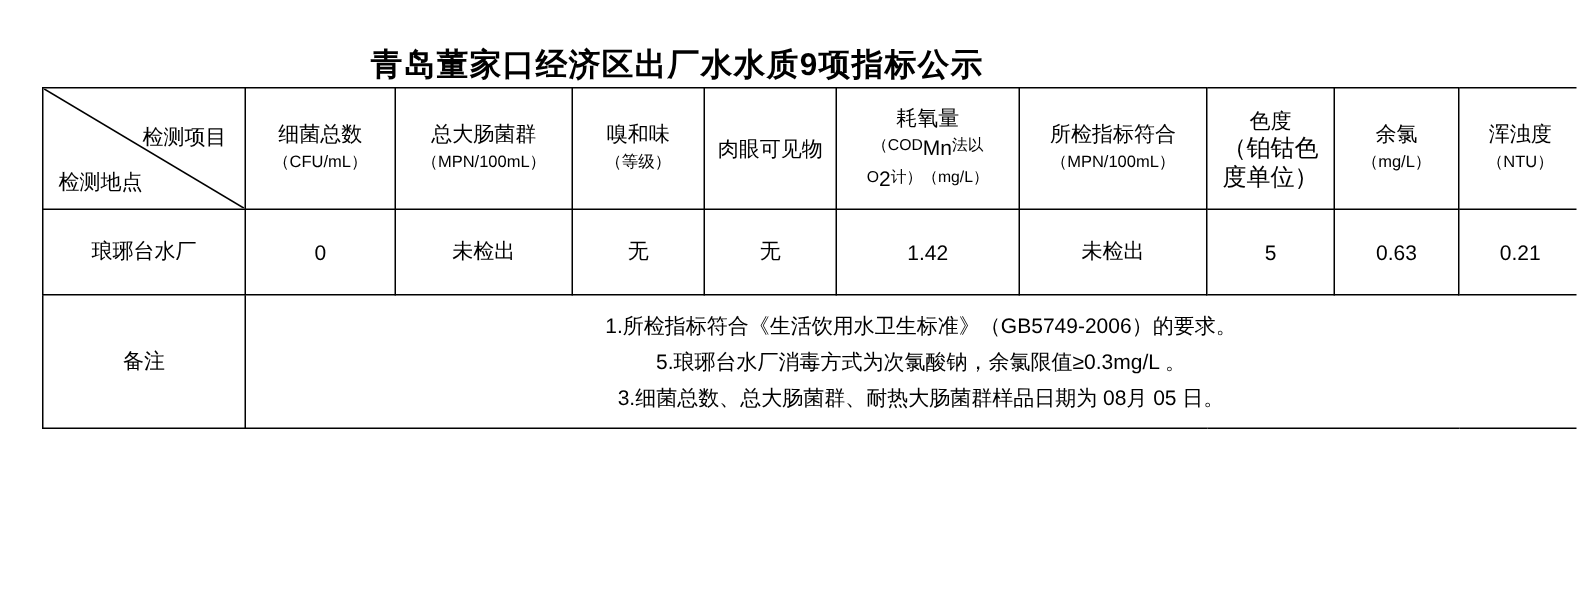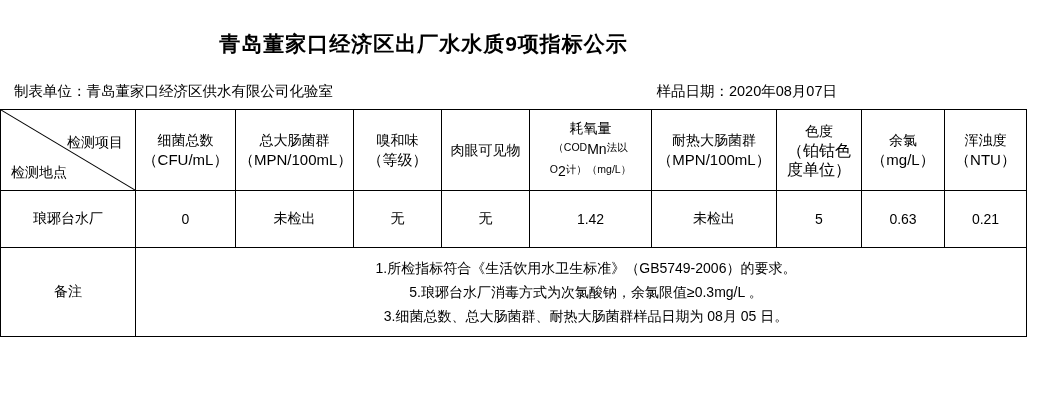--- a/index.html
+++ b/index.html
@@ -12,20 +12,21 @@
     height: 406px;
     font-family: "Liberation Sans", "DejaVu Sans", sans-serif;
     color: #000000;
     position: relative;
   }
   .page {
     position: relative;
     width: 847px;
     height: 406px;
     box-sizing: border-box;
+    margin-left: 28px;
   }
   .title {
     text-align: center;
     font-size: 21px;
     font-weight: bold;
     letter-spacing: 1px;
     padding-top: 30px;
     padding-bottom: 0;
     line-height: 28px;
   }
@@ -78,21 +79,21 @@
     bottom: 8px;
     left: 10px;
     font-size: 14px;
     white-space: nowrap;
   }
   .hcell {
     height: 76px;
     line-height: 19px;
   }
   .hcell .l1 { font-size: 14px; }
-  .hcell .l2 { font-size: 15px; }
+  .hcell .l2 { font-size: 11px; }
   .hcell .l2.small { font-size: 16px; }
   .hcell .l2.tiny { font-size: 10.5px; }
   .sub { font-size: 14px; vertical-align: sub; }
   .row-cell {
     height: 52px;
     font-size: 14px;
     border-radius: 23px;
   }
   .rowlabel {
     font-size: 15px;
@@ -109,24 +110,20 @@
   }
   .note-body div { white-space: nowrap; }
 </style>
 </head>
 <body>
 
 <div class="page">
 
   <div class="title">青岛董家口经济区出厂水水质9项指标公示</div>
 
-  <div class="meta-row">
-    <div class="meta-left">制表单位：青岛董家口经济区供水有限公司化验室</div>
-    <div class="meta-right">样品日期：2020年08月07日</div>
-  </div>
 
   <table class="data">
     <colgroup>
       <col style="width:135px">
       <col style="width:100px">
       <col style="width:118px">
       <col style="width:88px">
       <col style="width:88px">
       <col style="width:122px">
       <col style="width:125px">
@@ -157,21 +154,21 @@
         </th>
         <th class="hcell">
           <div class="l1">肉眼可见物</div>
         </th>
         <th class="hcell">
           <div class="l1">耗氧量</div>
           <div class="l2 tiny">（COD<span class="sub">Mn</span>法以</div>
           <div class="l2 tiny">O<span class="sub">2</span>计）（mg/L）</div>
         </th>
         <th class="hcell">
-          <div class="l1">耐热大肠菌群</div>
+          <div class="l1">所检指标符合</div>
           <div class="l2">（MPN/100mL）</div>
         </th>
         <th class="hcell">
           <div class="l1">色度</div>
           <div class="l2 small">（铂钴色度单位）</div>
         </th>
         <th class="hcell">
           <div class="l1">余氯</div>
           <div class="l2">（mg/L）</div>
         </th>

